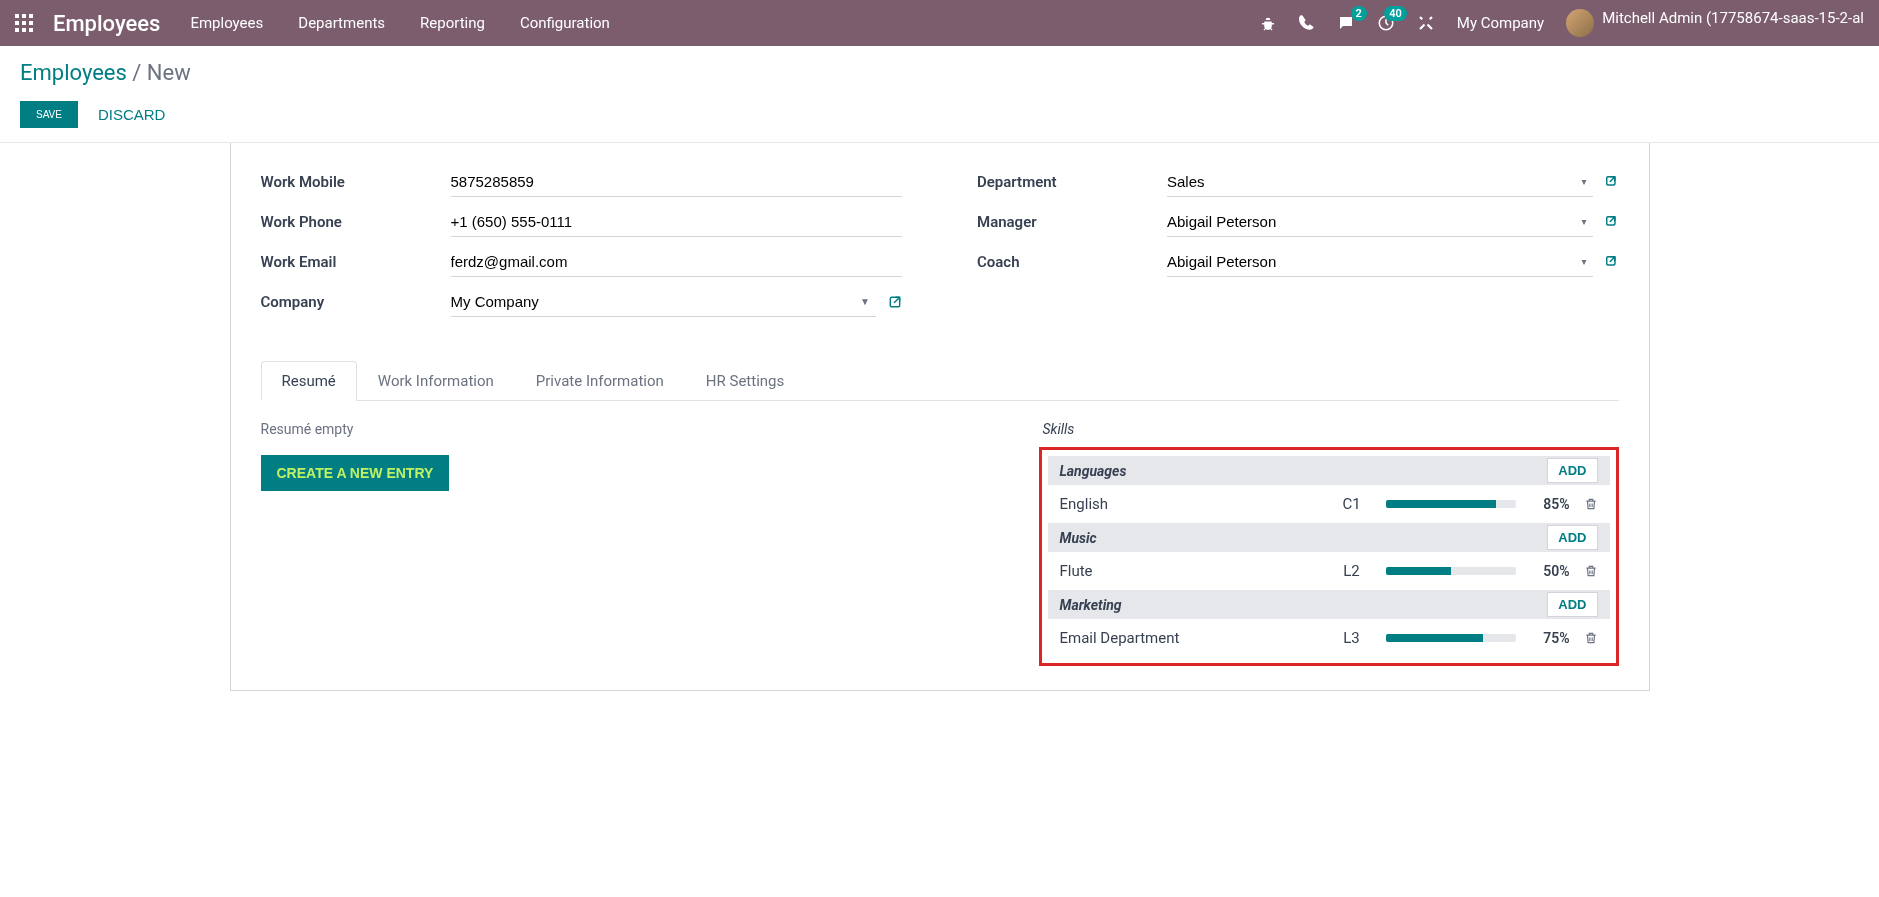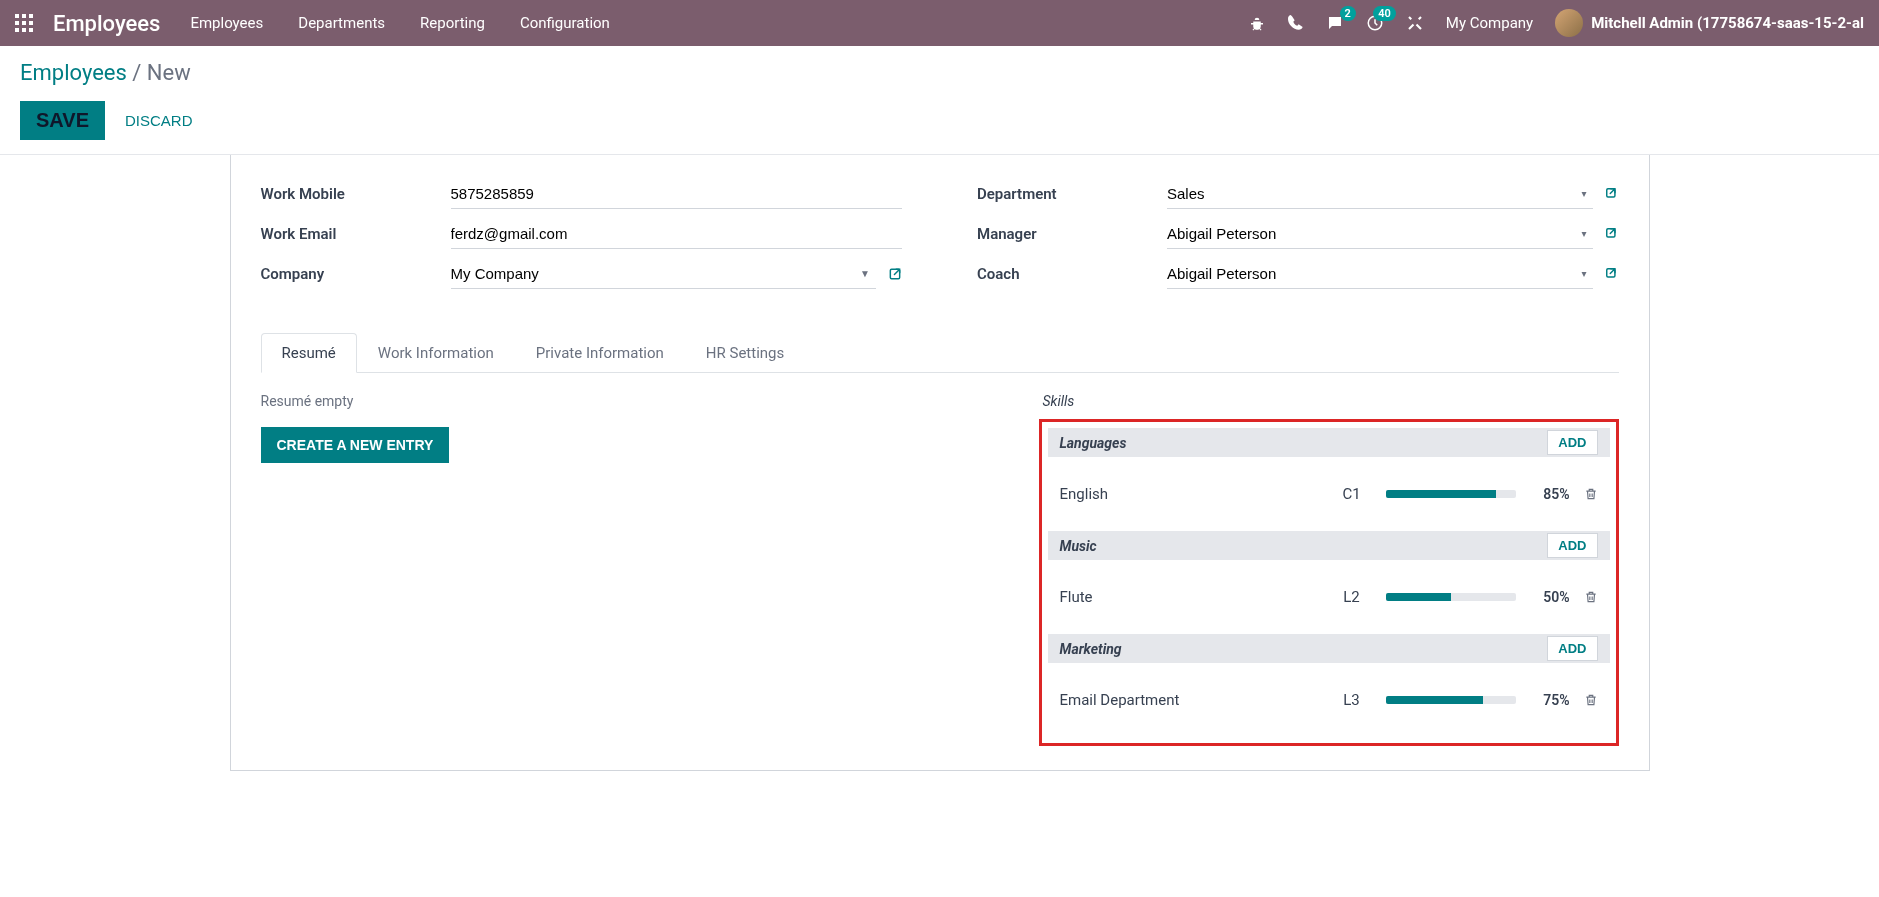--- a/index.html
+++ b/index.html
@@ -6,57 +6,57 @@
 body { font-family: -apple-system, BlinkMacSystemFont, "Segoe UI", Roboto, Helvetica, Arial, sans-serif; font-size: 14px; color: #374151; background: #fff; }
 .navbar { background: #7b5d6d; height: 46px; display: flex; align-items: center; padding: 0 15px; color: #fff; }
 .nav-apps { margin-right: 20px; font-size: 18px; }
 .nav-brand { font-size: 22px; font-weight: 500; margin-right: 30px; }
 .nav-menu { display: flex; gap: 35px; }
 .nav-item { color: #fff; font-size: 15px; cursor: pointer; }
 .nav-right { margin-left: auto; display: flex; align-items: center; gap: 22px; }
 .nav-icon { font-size: 16px; color: #fff; cursor: pointer; position: relative; }
 .badge { position: absolute; top: -8px; right: -12px; background: #00a09d; color: #fff; font-size: 11px; font-weight: 600; border-radius: 8px; padding: 1px 5px; }
 .nav-company { font-size: 15px; }
-.nav-user { display: flex; align-items: center; gap: 8px; font-size: 15px; font-weight: bold; }
+.nav-user { display: flex; gap: 8px; font-size: 15px; }
 .avatar { width: 28px; height: 28px; border-radius: 50%; background: linear-gradient(135deg, #d4a574, #8b6f47); display: inline-block; }
 
 .subheader { padding: 14px 20px; border-bottom: 1px solid #e5e7eb; }
 .breadcrumb { font-size: 22px; color: #6b7280; margin-bottom: 16px; }
 .breadcrumb .root { color: #017e84; }
 .actions { display: flex; gap: 20px; align-items: center; }
-.btn-primary { background: #017e84; color: #0f172a; border: none; padding: 8px 16px; font-size: 20px; font-weight: 700; cursor: pointer; }
+.btn-primary { background: #017e84; color: #ffffff; border: none; padding: 8px 16px; font-size: 10px; font-weight: 400; cursor: pointer; }
 .btn-link { color: #017e84; font-size: 15px; font-weight: 500; cursor: pointer; background: none; border: none; }
 
 .form-sheet { max-width: 1420px; margin: 0 auto; border: 1px solid #d1d5db; border-top: none; background: #fff; padding: 24px 30px; }
 .form-columns { display: flex; gap: 75px; }
 .form-col { flex: 1; }
 .form-row { display: flex; align-items: center; margin-bottom: 10px; }
 .form-label { width: 190px; font-size: 15px; font-weight: 600; color: #374151; }
 .form-input { flex: 1; border: none; border-bottom: 1px solid #d1d5db; padding: 6px 0; font-size: 15px; outline: none; background: transparent; }
 .form-m2o { flex: 1; display: flex; align-items: center; border-bottom: 1px solid #d1d5db; }
 .form-m2o input { border: none; flex: 1; padding: 6px 0; font-size: 15px; outline: none; background: transparent; }
 .dropdown-caret { color: #6b7280; font-size: 10px; padding: 0 6px; cursor: pointer; }
 .external-link { color: #017e84; margin-left: 12px; cursor: pointer; font-size: 14px; }
 
 .tabs { display: flex; margin-top: 34px; border-bottom: 1px solid #dee2e6; }
 .tab { padding: 10px 20px; font-size: 15px; color: #6b7280; cursor: pointer; border: 1px solid transparent; margin-bottom: -1px; }
 .tab.active { color: #374151; border: 1px solid #dee2e6; border-bottom-color: #fff; border-radius: 4px 4px 0 0; background: #fff; }
 
 .tab-body { display: flex; gap: 50px; padding-top: 20px; }
 .resume-col { flex: 1; }
 .resume-empty { color: #6b7280; font-size: 14px; margin-bottom: 18px; }
-.btn-create { background: #017e84; color: #ffffff; border: none; padding: 10px 16px; font-size: 14px; font-weight: 600; cursor: pointer; }
+.btn-create { background: #017e84; color: #bef264; border: none; padding: 10px 16px; font-size: 14px; font-weight: 600; cursor: pointer; }
 
 .skills-col { width: 580px; }
 .skills-highlight { border: 3px solid #dc2626; padding: 6px; }
 .skills-title { font-style: italic; color: #374151; font-size: 14px; margin-bottom: 10px; padding-left: 4px; }
 .skill-group-header { background: #e5e7eb; padding: 2px 12px; display: flex; align-items: center; justify-content: space-between; }
 .skill-group-name { font-weight: 700; font-style: italic; color: #374151; }
 .btn-add { background: #fff; border: 1px solid #d1d5db; color: #017e84; font-weight: 600; font-size: 13px; padding: 4px 10px; cursor: pointer; }
-.skill-row { display: flex; align-items: center; padding: 28px 12px; gap: 14px; }
+.skill-row { display: flex; align-items: center; padding: 10px 12px; gap: 14px; }
 .skill-name { flex: 1; font-size: 15px; color: #374151; }
 .skill-level { width: 40px; font-size: 15px; color: #374151; text-align: center; }
 .skill-bar { width: 130px; height: 8px; background: #e5e7eb; border-radius: 2px; overflow: hidden; }
 .skill-bar-fill { height: 100%; background: #017e84; }
 .skill-pct { width: 40px; font-size: 14px; font-weight: 600; color: #374151; text-align: right; }
 .trash-icon { color: #6b7280; cursor: pointer; }
 
 svg { display: block; }
 </style>
 </head>
@@ -133,20 +133,24 @@
 </div>
 
 <div class="form-sheet">
   <div class="form-columns">
     <div class="form-col">
       <div class="form-row">
         <span class="form-label">Work Mobile</span>
         <input class="form-input" value="5875285859" style="">
       </div>
       <div class="form-row">
+        <span class="form-label">Work Phone</span>
+        <input class="form-input" value="+1 (650) 555-0111" style="">
+      </div>
+      <div class="form-row">
         <span class="form-label">Work Email</span>
         <input class="form-input" value="ferdz@gmail.com" style="">
       </div>
       <div class="form-row">
         <span class="form-label">Company</span>
         <div class="form-m2o">
           <input value="My Company" style="">
           <span class="dropdown-caret">▼</span>
         </div>
         <span class="external-link">

